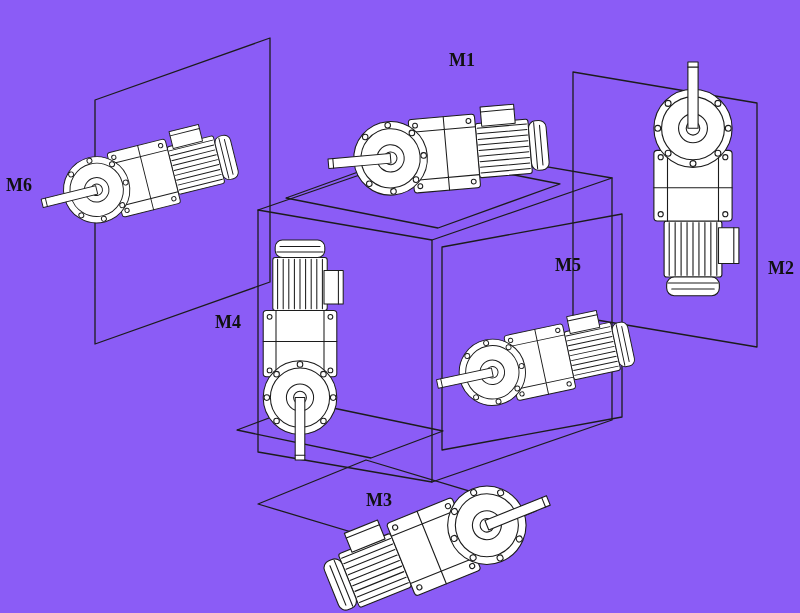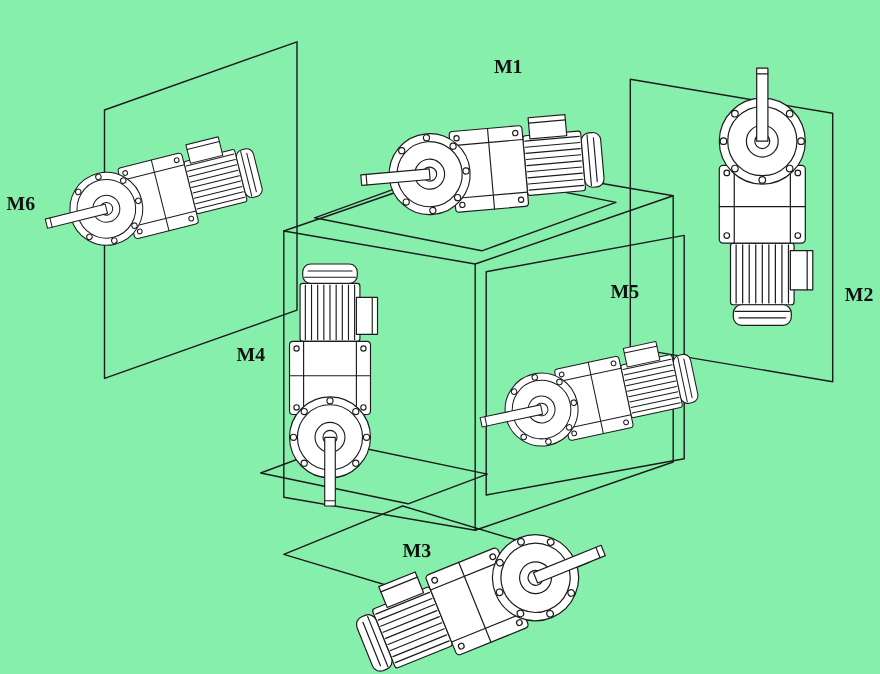--- a/index.html
+++ b/index.html
@@ -4,21 +4,21 @@
 <style>
   html, body {
     margin: 0;
     padding: 0;
     background: #ffffff;
   }
   .stage {
     width: 800px;
     height: 613px;
     position: relative;
-    background: #86efac;
+    background: #8b5cf6;
     overflow: hidden;
   }
   svg { display: block; }
   text.pos-label {
     font-family: "Liberation Serif", serif;
     font-weight: bold;
     font-size: 18px;
   }
 </style>
 </head>

